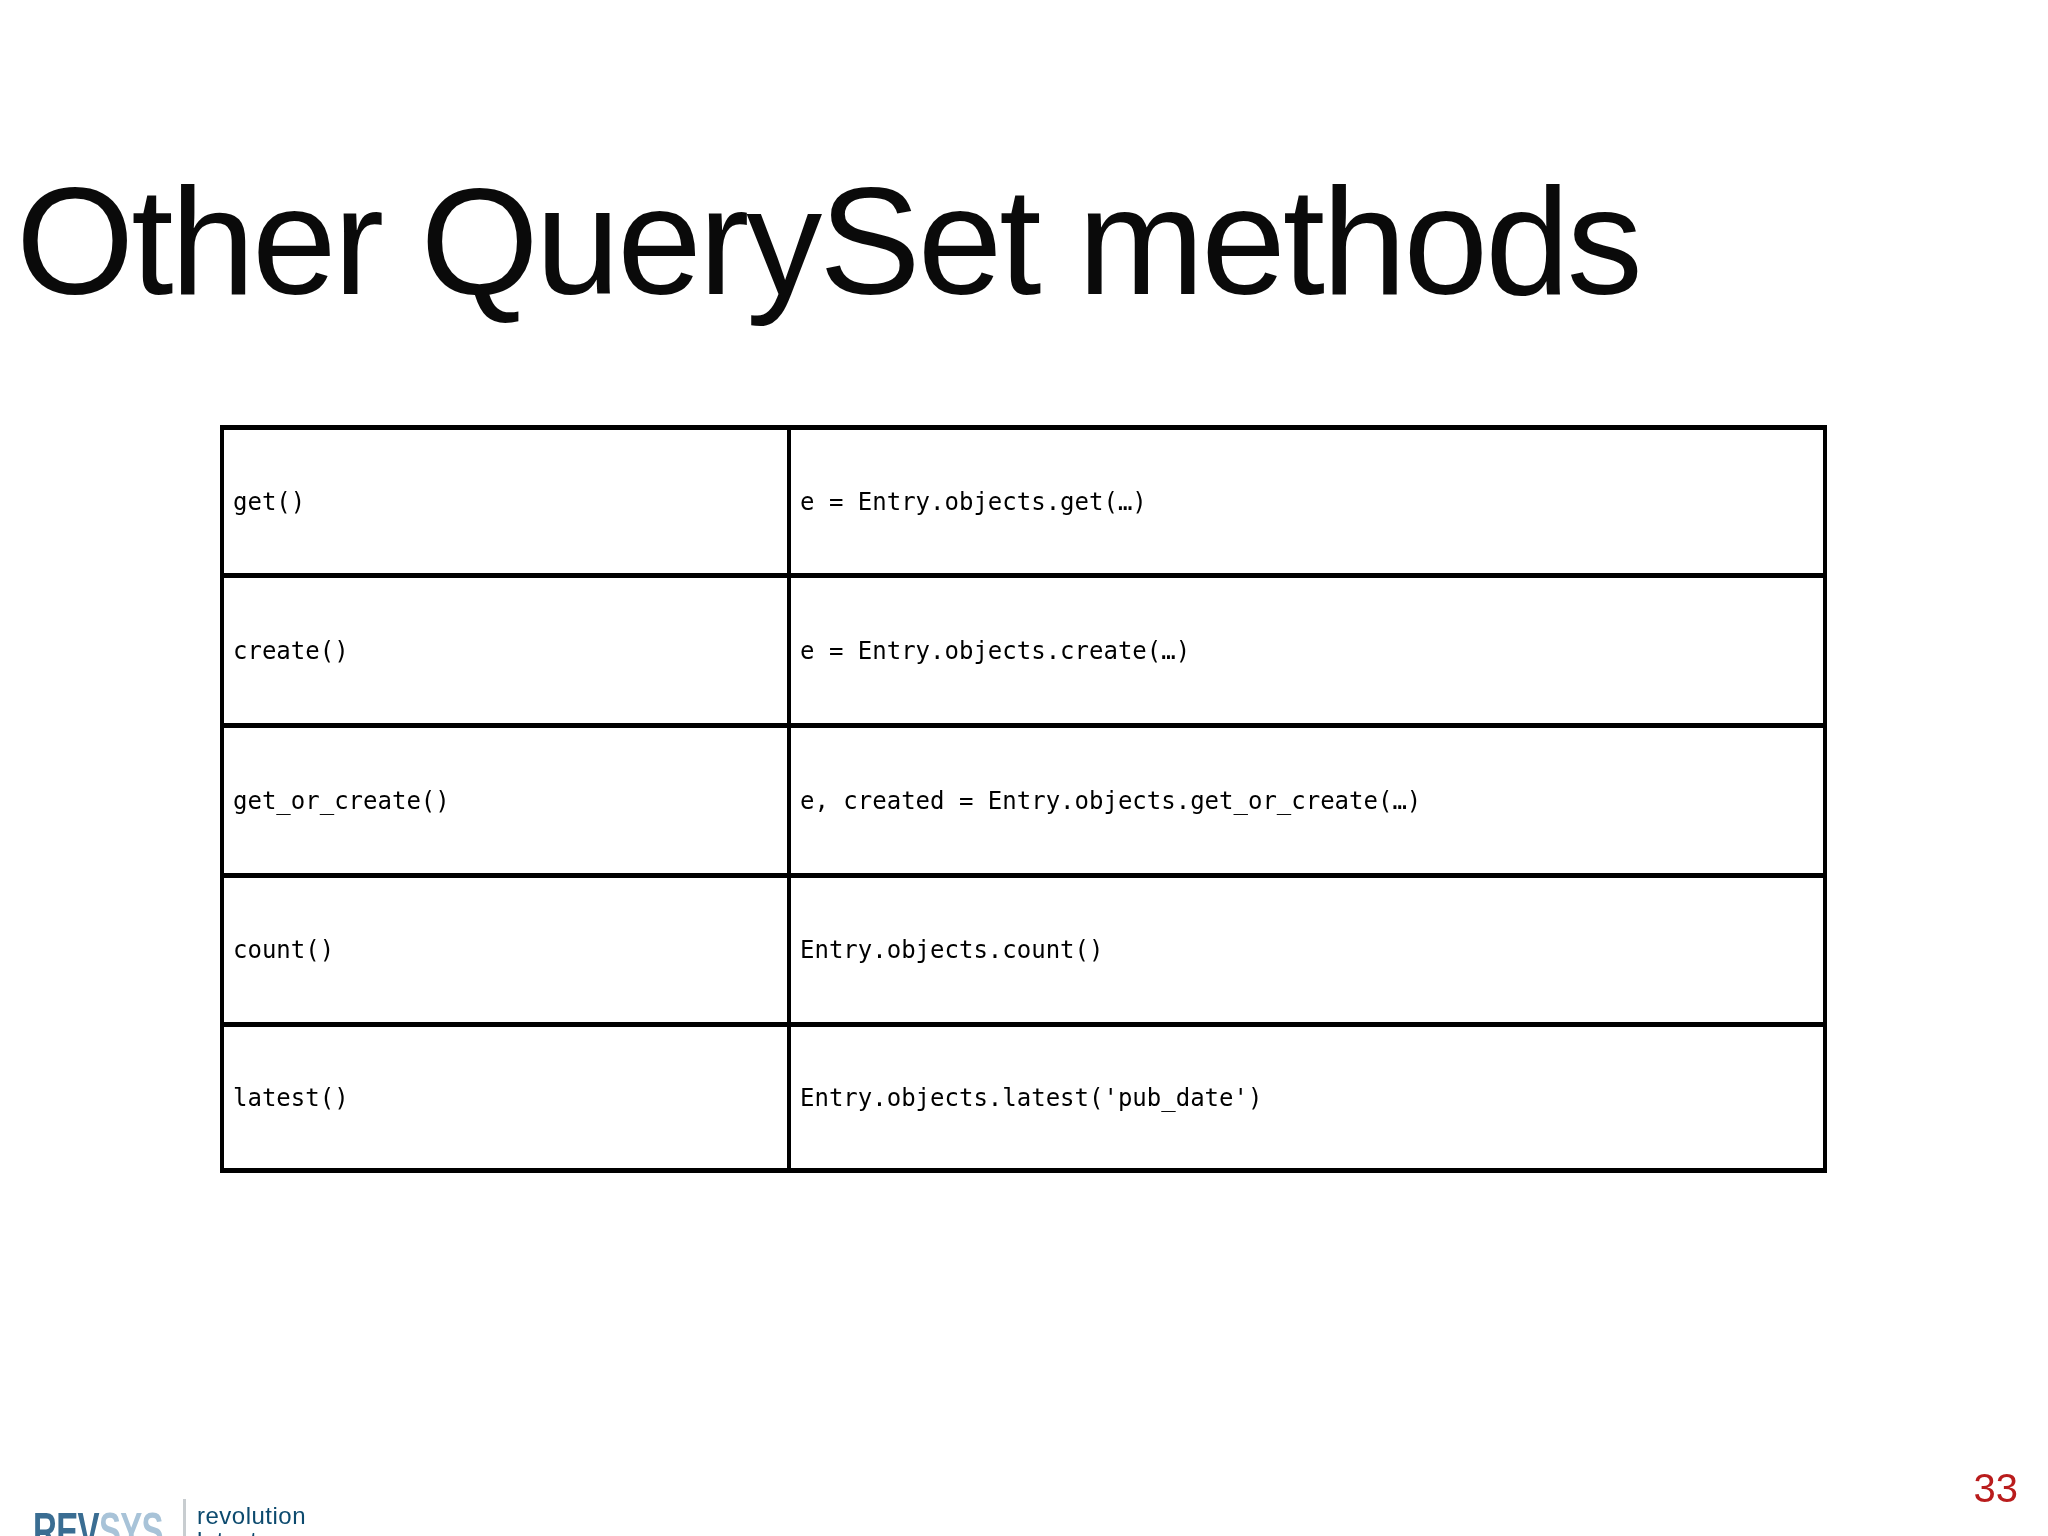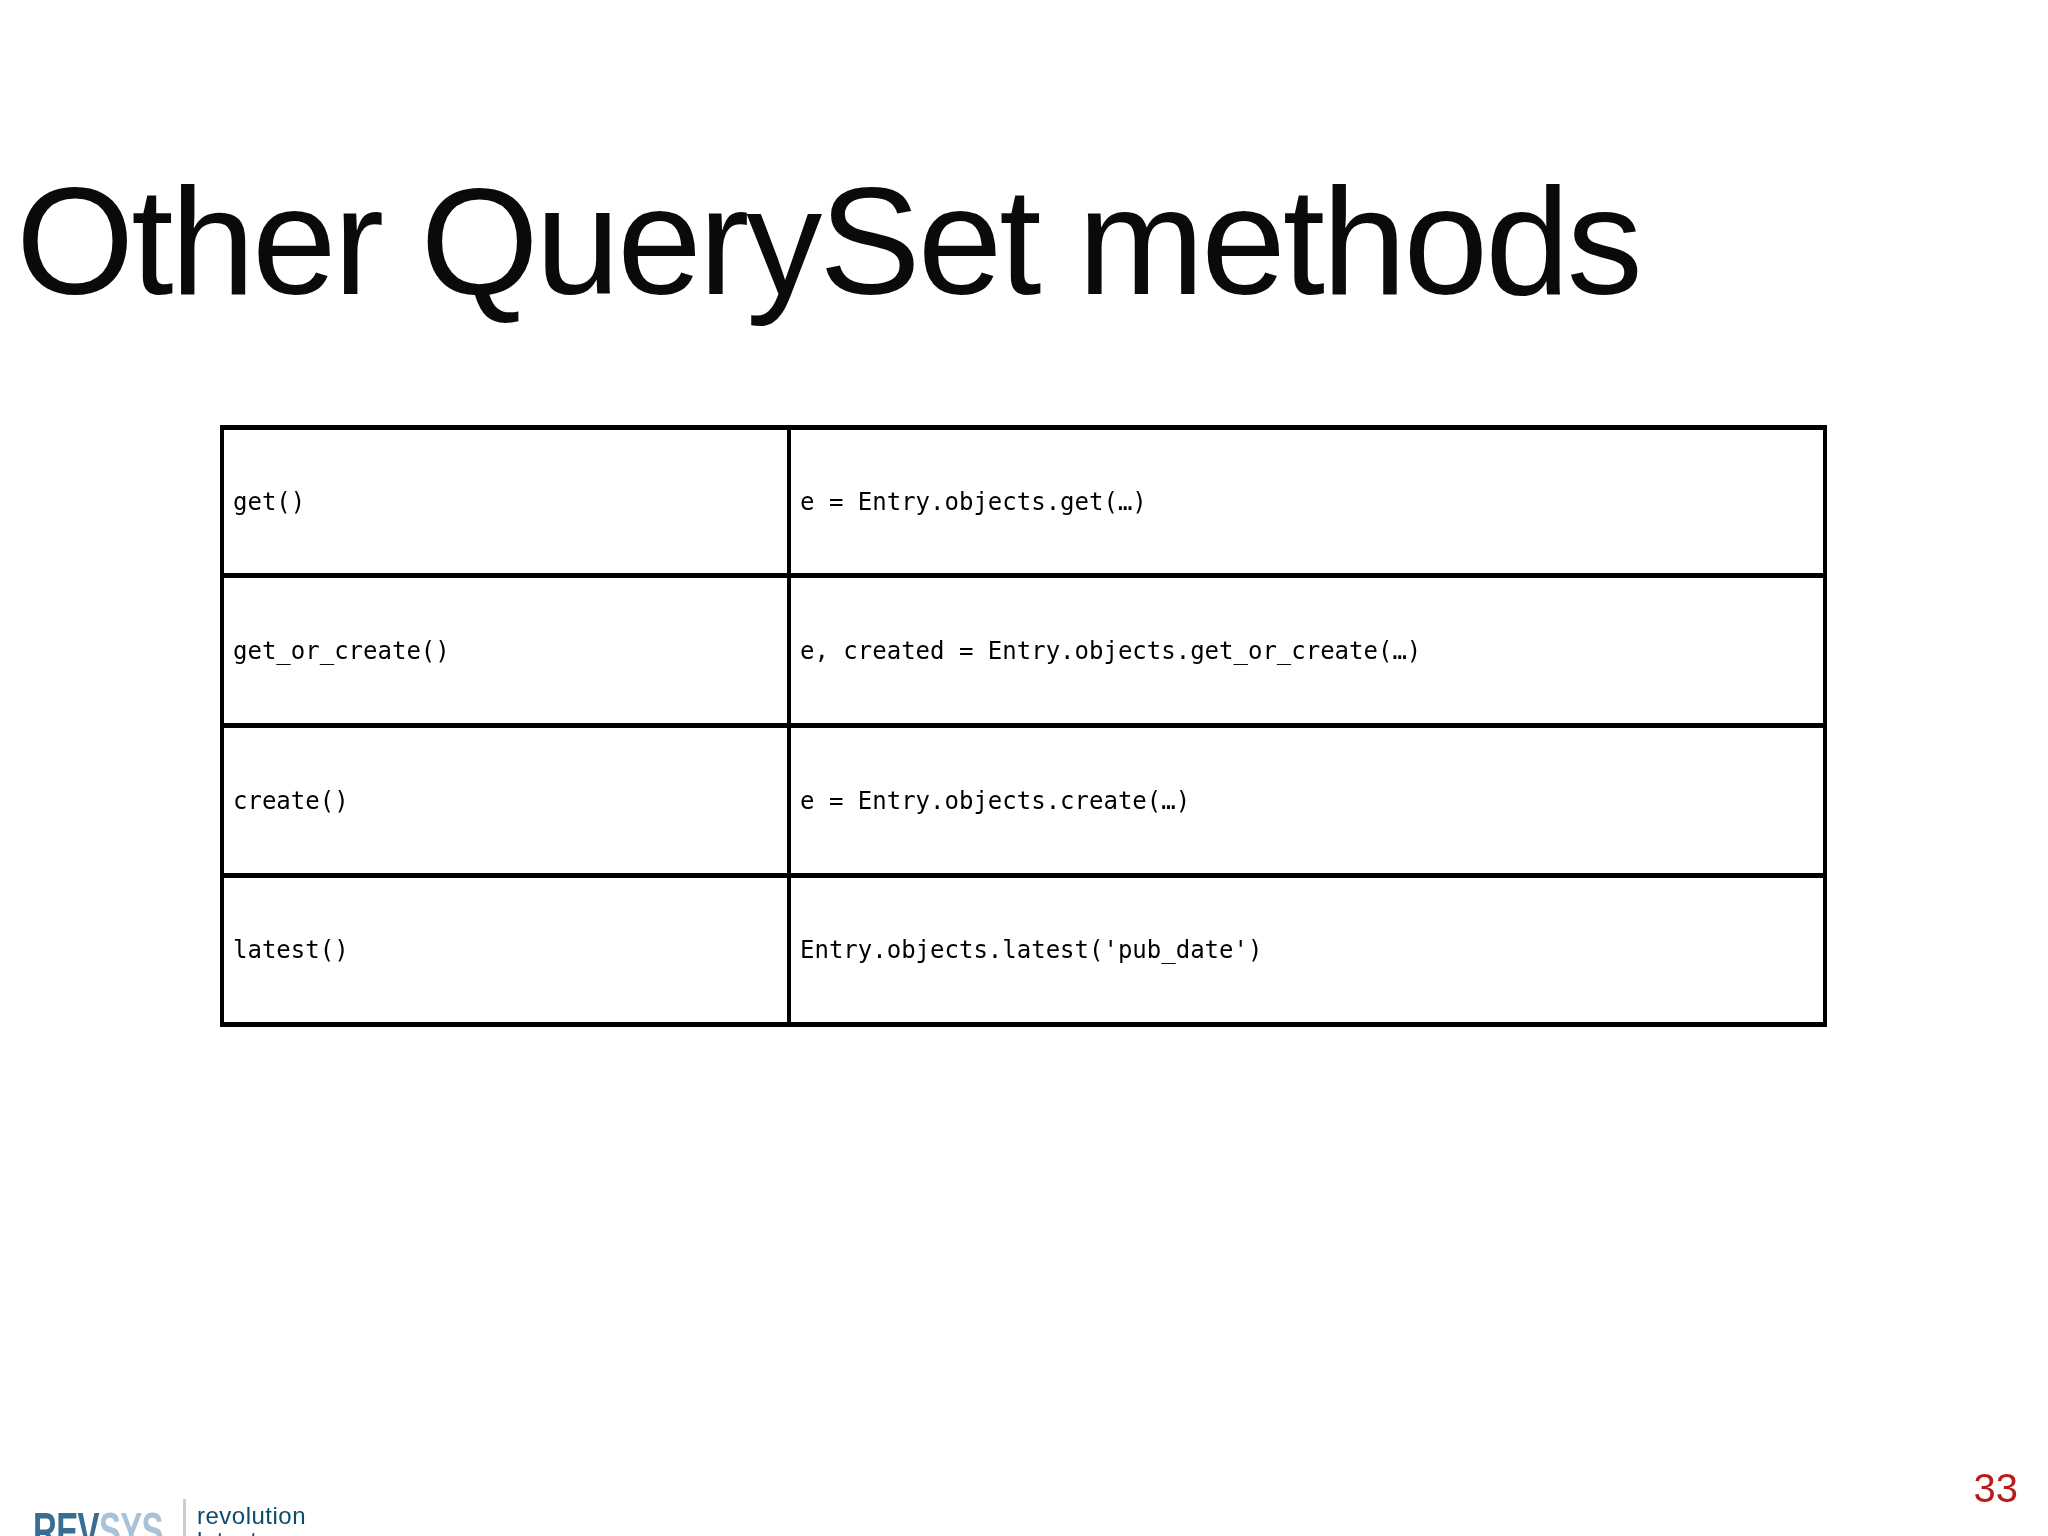--- a/index.html
+++ b/index.html
@@ -102,26 +102,30 @@
       <colgroup>
           <col class="c1">
           <col class="c2">
         </colgroup>
       <tbody>
         <tr>
           <td>get()</td>
           <td>e = Entry.objects.get(…)</td>
         </tr>
         <tr>
+          <td>create()</td>
+          <td>e = Entry.objects.create(…)</td>
+        </tr>
+        <tr>
           <td>get_or_create()</td>
           <td>e, created = Entry.objects.get_or_create(…)</td>
         </tr>
         <tr>
-          <td>create()</td>
-          <td>e = Entry.objects.create(…)</td>
+          <td>count()</td>
+          <td>Entry.objects.count()</td>
         </tr>
         <tr>
           <td>latest()</td>
           <td>Entry.objects.latest('pub_date')</td>
         </tr>
       </tbody>
     </table>
   </div>
 
   <div class="footer-logo">

